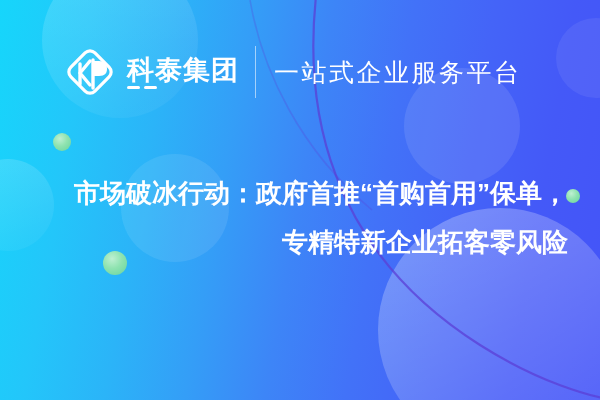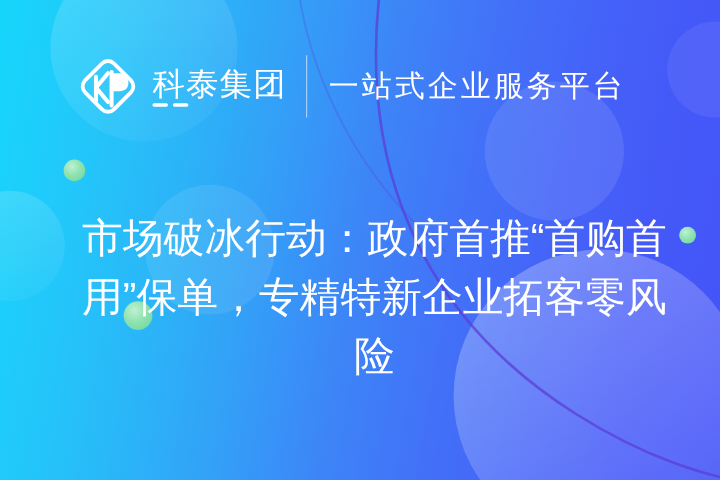--- a/index.html
+++ b/index.html
@@ -57,21 +57,21 @@
   }
   .logo-words {
     margin-left: 9px;
     display: flex;
     flex-direction: column;
     align-items: stretch;
   }
   .logo-cn {
     font-size: 27px;
     line-height: 30px;
-    font-weight: 400;
+    font-weight: 700;
     color: #ffffff;
     letter-spacing: 1px;
     font-family: "Liberation Sans", "DejaVu Sans", sans-serif;
     white-space: nowrap;
   }
   .logo-en-row {
     display: flex;
     align-items: center;
     margin-top: 1px;
     gap: 4px;
@@ -122,26 +122,26 @@
     font-weight: 400;
   }
 
   
   .headline {
     position: absolute;
     left: 56px;
     top: 152px;
     width: 512px;
     z-index: 5;
-    font-size: 34px;
+    font-size: 26px;
     line-height: 49px;
-    font-weight: 400;
+    font-weight: 700;
     color: #ffffff;
     letter-spacing: 0px;
-    text-align: center;
+    text-align: right;
     word-break: break-all;
   }
 </style>
 </head>
 <body>
 
 <div class="banner">
 
   <div class="deco">
     <svg viewBox="0 0 600 400" xmlns="http://www.w3.org/2000/svg" aria-hidden="true">

